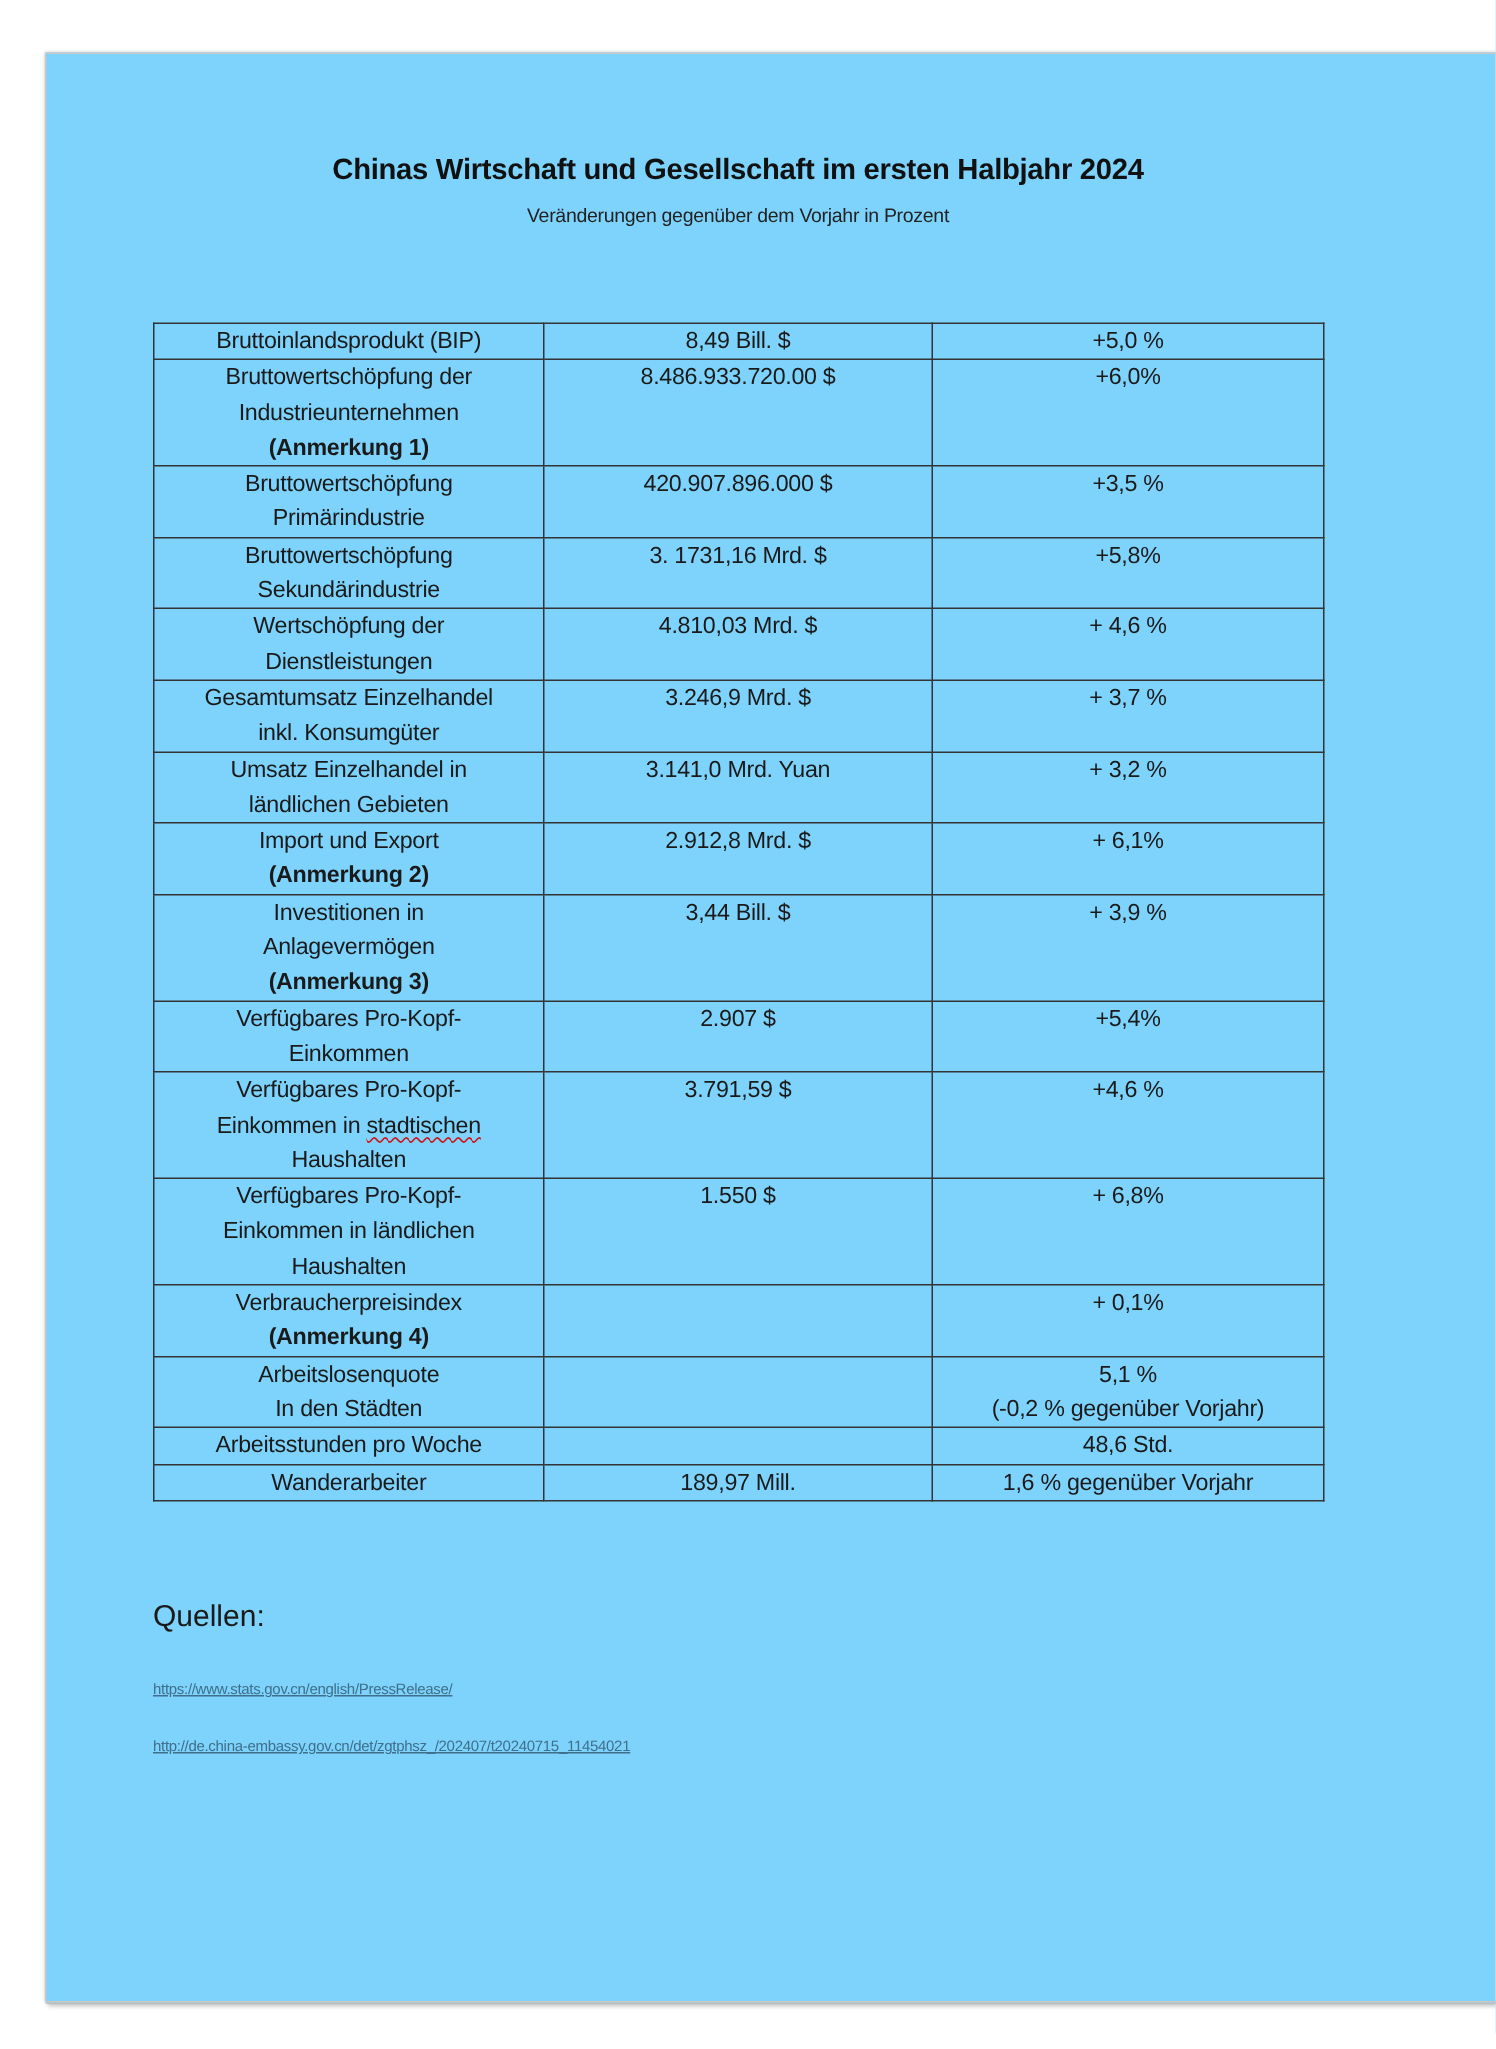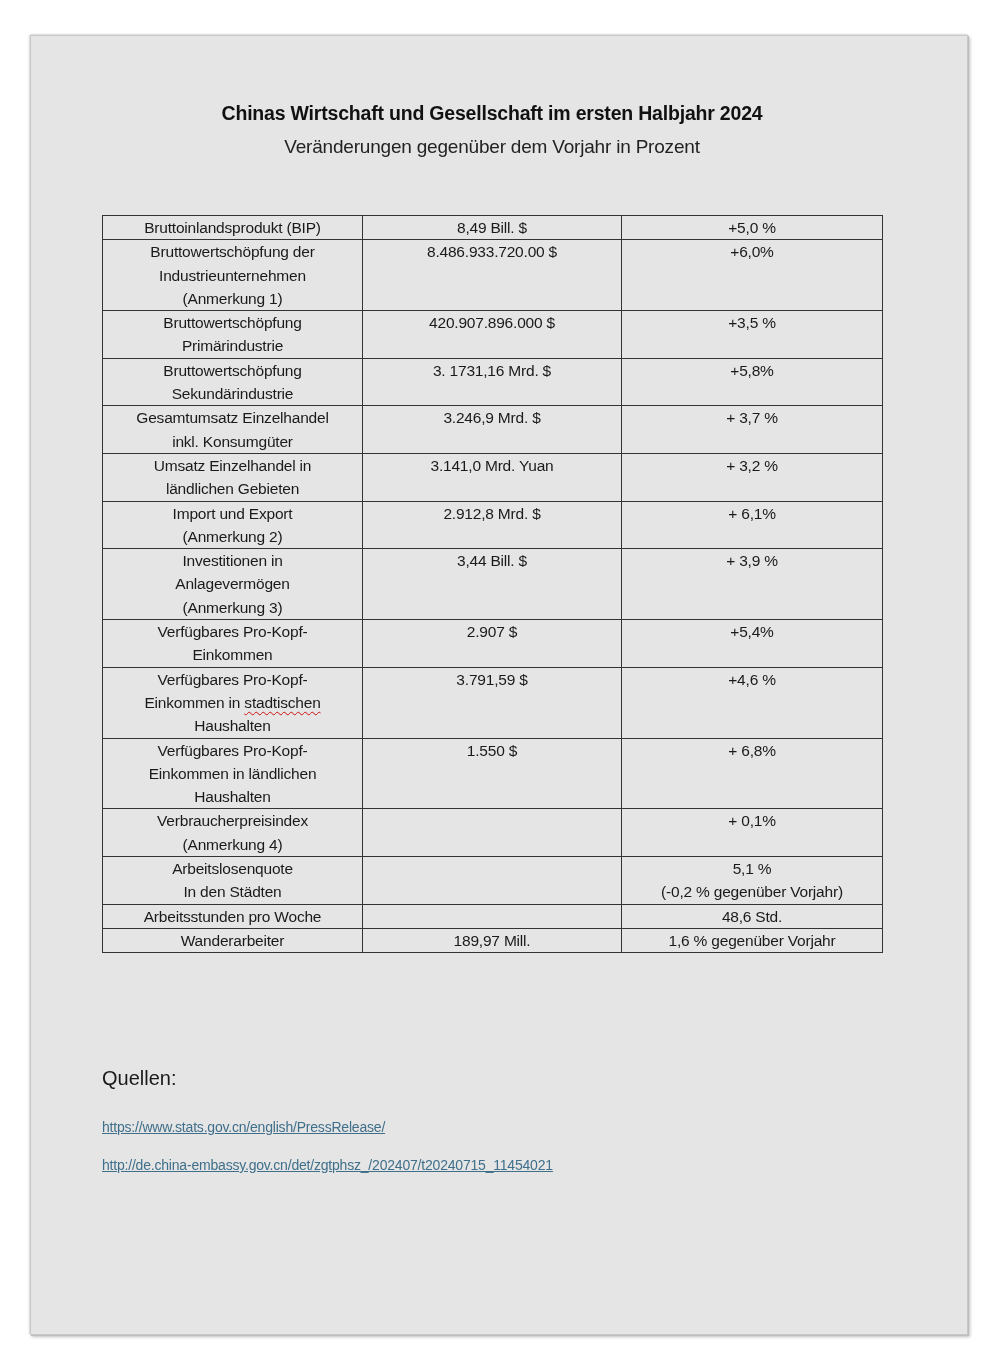--- a/index.html
+++ b/index.html
@@ -14,42 +14,43 @@
     overflow: hidden;
     font-family: "Liberation Sans", "DejaVu Sans", sans-serif;
     color: #111111;
   }
   .page {
     position: absolute;
     left: 30px;
     top: 35px;
     width: 936px;
     height: 1298px;
-    background: #e5e5e5;
+    background: #7dd3fc;
     border: 1px solid #c8c8c8;
     box-shadow: 1px 1px 0 #bdbdbd, 2px 2px 3px rgba(0,0,0,0.25), -1px 0 2px rgba(0,0,0,0.12), 0 -1px 2px rgba(0,0,0,0.10);
+    padding-left: 30px;
   }
   .title {
     position: absolute;
     left: 0;
     top: 66px;
     width: 922px;
     text-align: center;
     font-weight: bold;
     font-size: 19.5px;
     letter-spacing: -0.2px;
     color: #111;
   }
   .subtitle {
     position: absolute;
     left: 0;
     top: 100px;
     width: 922px;
     text-align: center;
-    font-size: 19px;
+    font-size: 13px;
     letter-spacing: -0.2px;
     color: #222;
   }
   table.stats {
     position: absolute;
     left: 71px;
     top: 179px;
     width: 780px;
     border-collapse: collapse;
     table-layout: fixed;
@@ -61,37 +62,37 @@
   table.stats td {
     border: 1.3px solid #333333;
     text-align: center;
     vertical-align: top;
     padding: 0 2px;
   }
   table.stats col.c1 { width: 260px; }
   table.stats col.c2 { width: 259px; }
   table.stats col.c3 { width: 261px; }
   .line { display: block; }
-  .bold { font-weight: normal; }
+  .bold { font-weight: bold; }
   .spell {
     text-decoration: underline wavy #d01010;
     text-decoration-thickness: 1px;
     text-underline-offset: 3px;
   }
   .sources-label {
     position: absolute;
     left: 71px;
     top: 1031px;
     font-size: 20px;
     color: #1a1a1a;
   }
   .src-link {
     position: absolute;
     left: 71px;
-    font-size: 14px;
+    font-size: 10px;
     color: #3f6f8a;
     text-decoration: underline;
     text-decoration-color: #3f6f8a;
     letter-spacing: -0.2px;
     line-height: 24px;
     width: 790px;
     word-break: break-all;
   }
   .link1 { top: 1079px; }
   .link2 { top: 1117px; }
@@ -146,20 +147,30 @@
             <span class="line">Bruttowertschöpfung</span>
             <span class="line">Sekundärindustrie</span>
           </td>
           <td>3. 1731,16 Mrd. $</td>
           <td>
             <span class="line">+5,8%</span>
           </td>
         </tr>
         <tr>
           <td>
+            <span class="line">Wertschöpfung der</span>
+            <span class="line">Dienstleistungen</span>
+          </td>
+          <td>4.810,03 Mrd. $</td>
+          <td>
+            <span class="line">+ 4,6 %</span>
+          </td>
+        </tr>
+        <tr>
+          <td>
             <span class="line">Gesamtumsatz Einzelhandel</span>
             <span class="line">inkl. Konsumgüter</span>
           </td>
           <td>3.246,9 Mrd. $</td>
           <td>
             <span class="line">+ 3,7 %</span>
           </td>
         </tr>
         <tr>
           <td>

